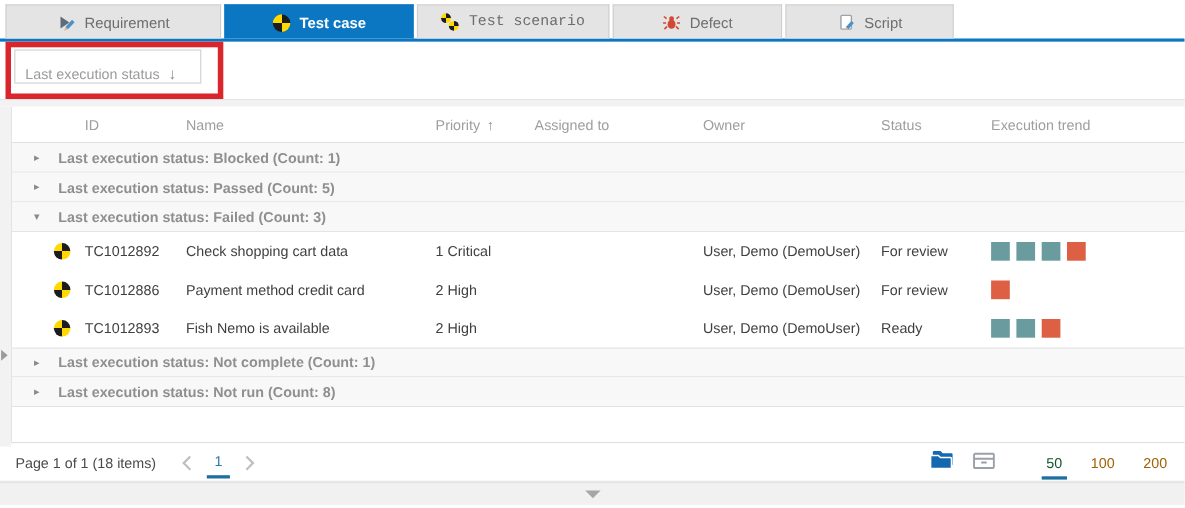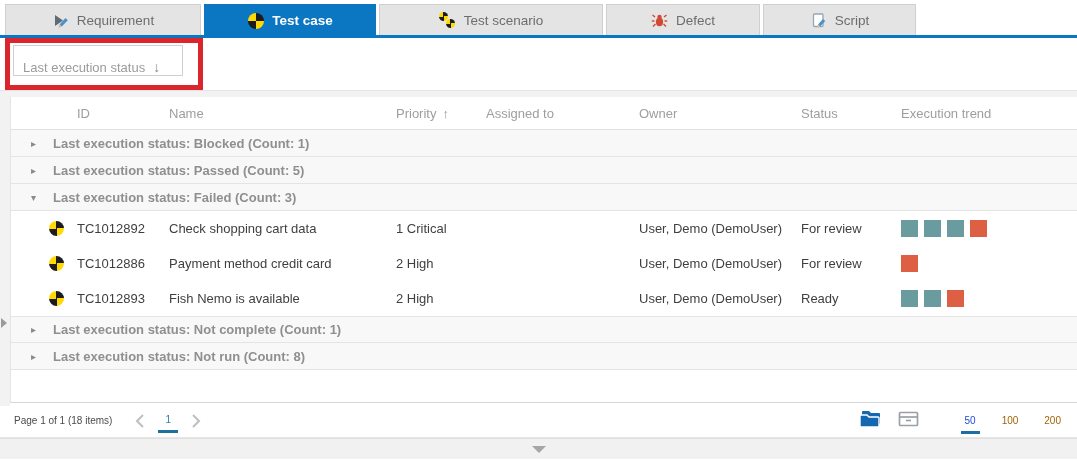--- a/index.html
+++ b/index.html
@@ -8,21 +8,21 @@
   .stage { position:relative; width:1077px; height:462px; }
 
   
   .tabbar { height:38px; padding-top:4px; display:flex; align-items:flex-end;
     border-bottom:3px solid #0b76c1; background:#fff; }
   .tab { height:31px; display:flex; align-items:center; justify-content:center; gap:8px;
     background:#e4e4e4; border:1px solid #cfcfcf; border-bottom:none;
     color:#6d6d6d; font-size:13.5px; cursor:pointer;text-align:center; }
   .tab-requirement { width:196px; margin-left:5px; }
   .tab-testcase   { width:172px; margin-left:3px; }
-  .tab-testscenario{ width:224px; margin-left:3px; }
+  .tab-testscenario{ width:175px; margin-left:3px;font-family:Liberation Mono, monospace; }
   .tab-defect     { width:154px; margin-left:3px; }
   .tab-script     { width:153px; margin-left:3px; }
   .tab.active { background:#0b76c1; border-color:#0b76c1; color:#fff; font-weight:bold; }
   .tab-icon { width:17px; height:17px; position:relative; flex:0 0 auto; }
   .dummy { border-radius:50%;
     background:conic-gradient(#1c1c1c 0 90deg, #ffd900 90deg 180deg, #1c1c1c 180deg 270deg, #ffd900 270deg 360deg); }
   .dummy-lg { width:16px; height:16px; }
   .dummy-row { width:15px; height:15px; }
   .mini-dummy { position:absolute; width:9px; height:9px; border-radius:50%;
     background:conic-gradient(#1c1c1c 0 90deg, #ffd900 90deg 180deg, #1c1c1c 180deg 270deg, #ffd900 270deg 360deg); }
@@ -57,33 +57,33 @@
   .group-row .caret { width:22px; color:#8a8a8a; font-size:10px; }
   .group-row .glabel { color:#8f8f8f; font-weight:bold; font-size:13px; }
   .data-row { height:35px; background:#fff; font-size:13px; color:#3f3f3f; cursor:pointer; }
   .data-row .cell-icon { display:flex; justify-content:flex-start; padding-left:2px; }
   .trend-cell { display:flex; align-items:center; gap:6px; padding-left:10px; }
   .trend-sq { width:17px; height:17px; display:inline-block; }
   .empty-area { height:33px; background:#fff; border-bottom:1px solid #d8d8d8; }
 
   
   .footer { height:35px; background:#fff; display:flex; align-items:center;
-    font-size:10px; color:#4a4a4a; border-bottom:1px solid #e6e6e6; }
+    font-size:13px; color:#4a4a4a; border-bottom:1px solid #e6e6e6; }
   .page-info { margin-left:14px; }
   .pager { display:flex; align-items:center; margin-left:22px; gap:14px; }
   .chev { width:12px; height:14px; cursor:pointer; }
   .chev svg { display:block; }
   .page-num { color:#2b7cb0; position:relative; padding:0 5px 2px 5px; cursor:pointer; }
   .page-num::after { content:""; position:absolute; left:-2px; right:-2px; bottom:-6px;
     height:3px; background:#1d6fa0; }
   .footer-right { margin-left:auto; display:flex; align-items:center; margin-right:16px; }
   .f-icon { margin-right:14px; cursor:pointer; }
   .sizes { display:flex; gap:26px; margin-left:32px; }
   .size-opt { cursor:pointer; color:#a16207; }
-  .size-opt.selected { color:#1d4ed8; position:relative; }
+  .size-opt.selected { color:#14532d; position:relative; }
   .size-opt.selected::after { content:""; position:absolute; left:-4px; right:-4px;
     bottom:-8px; height:3px; background:#1d6fa0; }
 
   .bottom-strip { height:21px; background:#f1f1f1; border-top:1px solid #e0e0e0;
     display:flex; justify-content:center; align-items:center; }
   .collapse-triangle { width:0; height:0; border-left:7px solid transparent;
     border-right:7px solid transparent; border-top:7px solid #a6a6a6; cursor:pointer; }
 </style>
 </head>
 <body>

